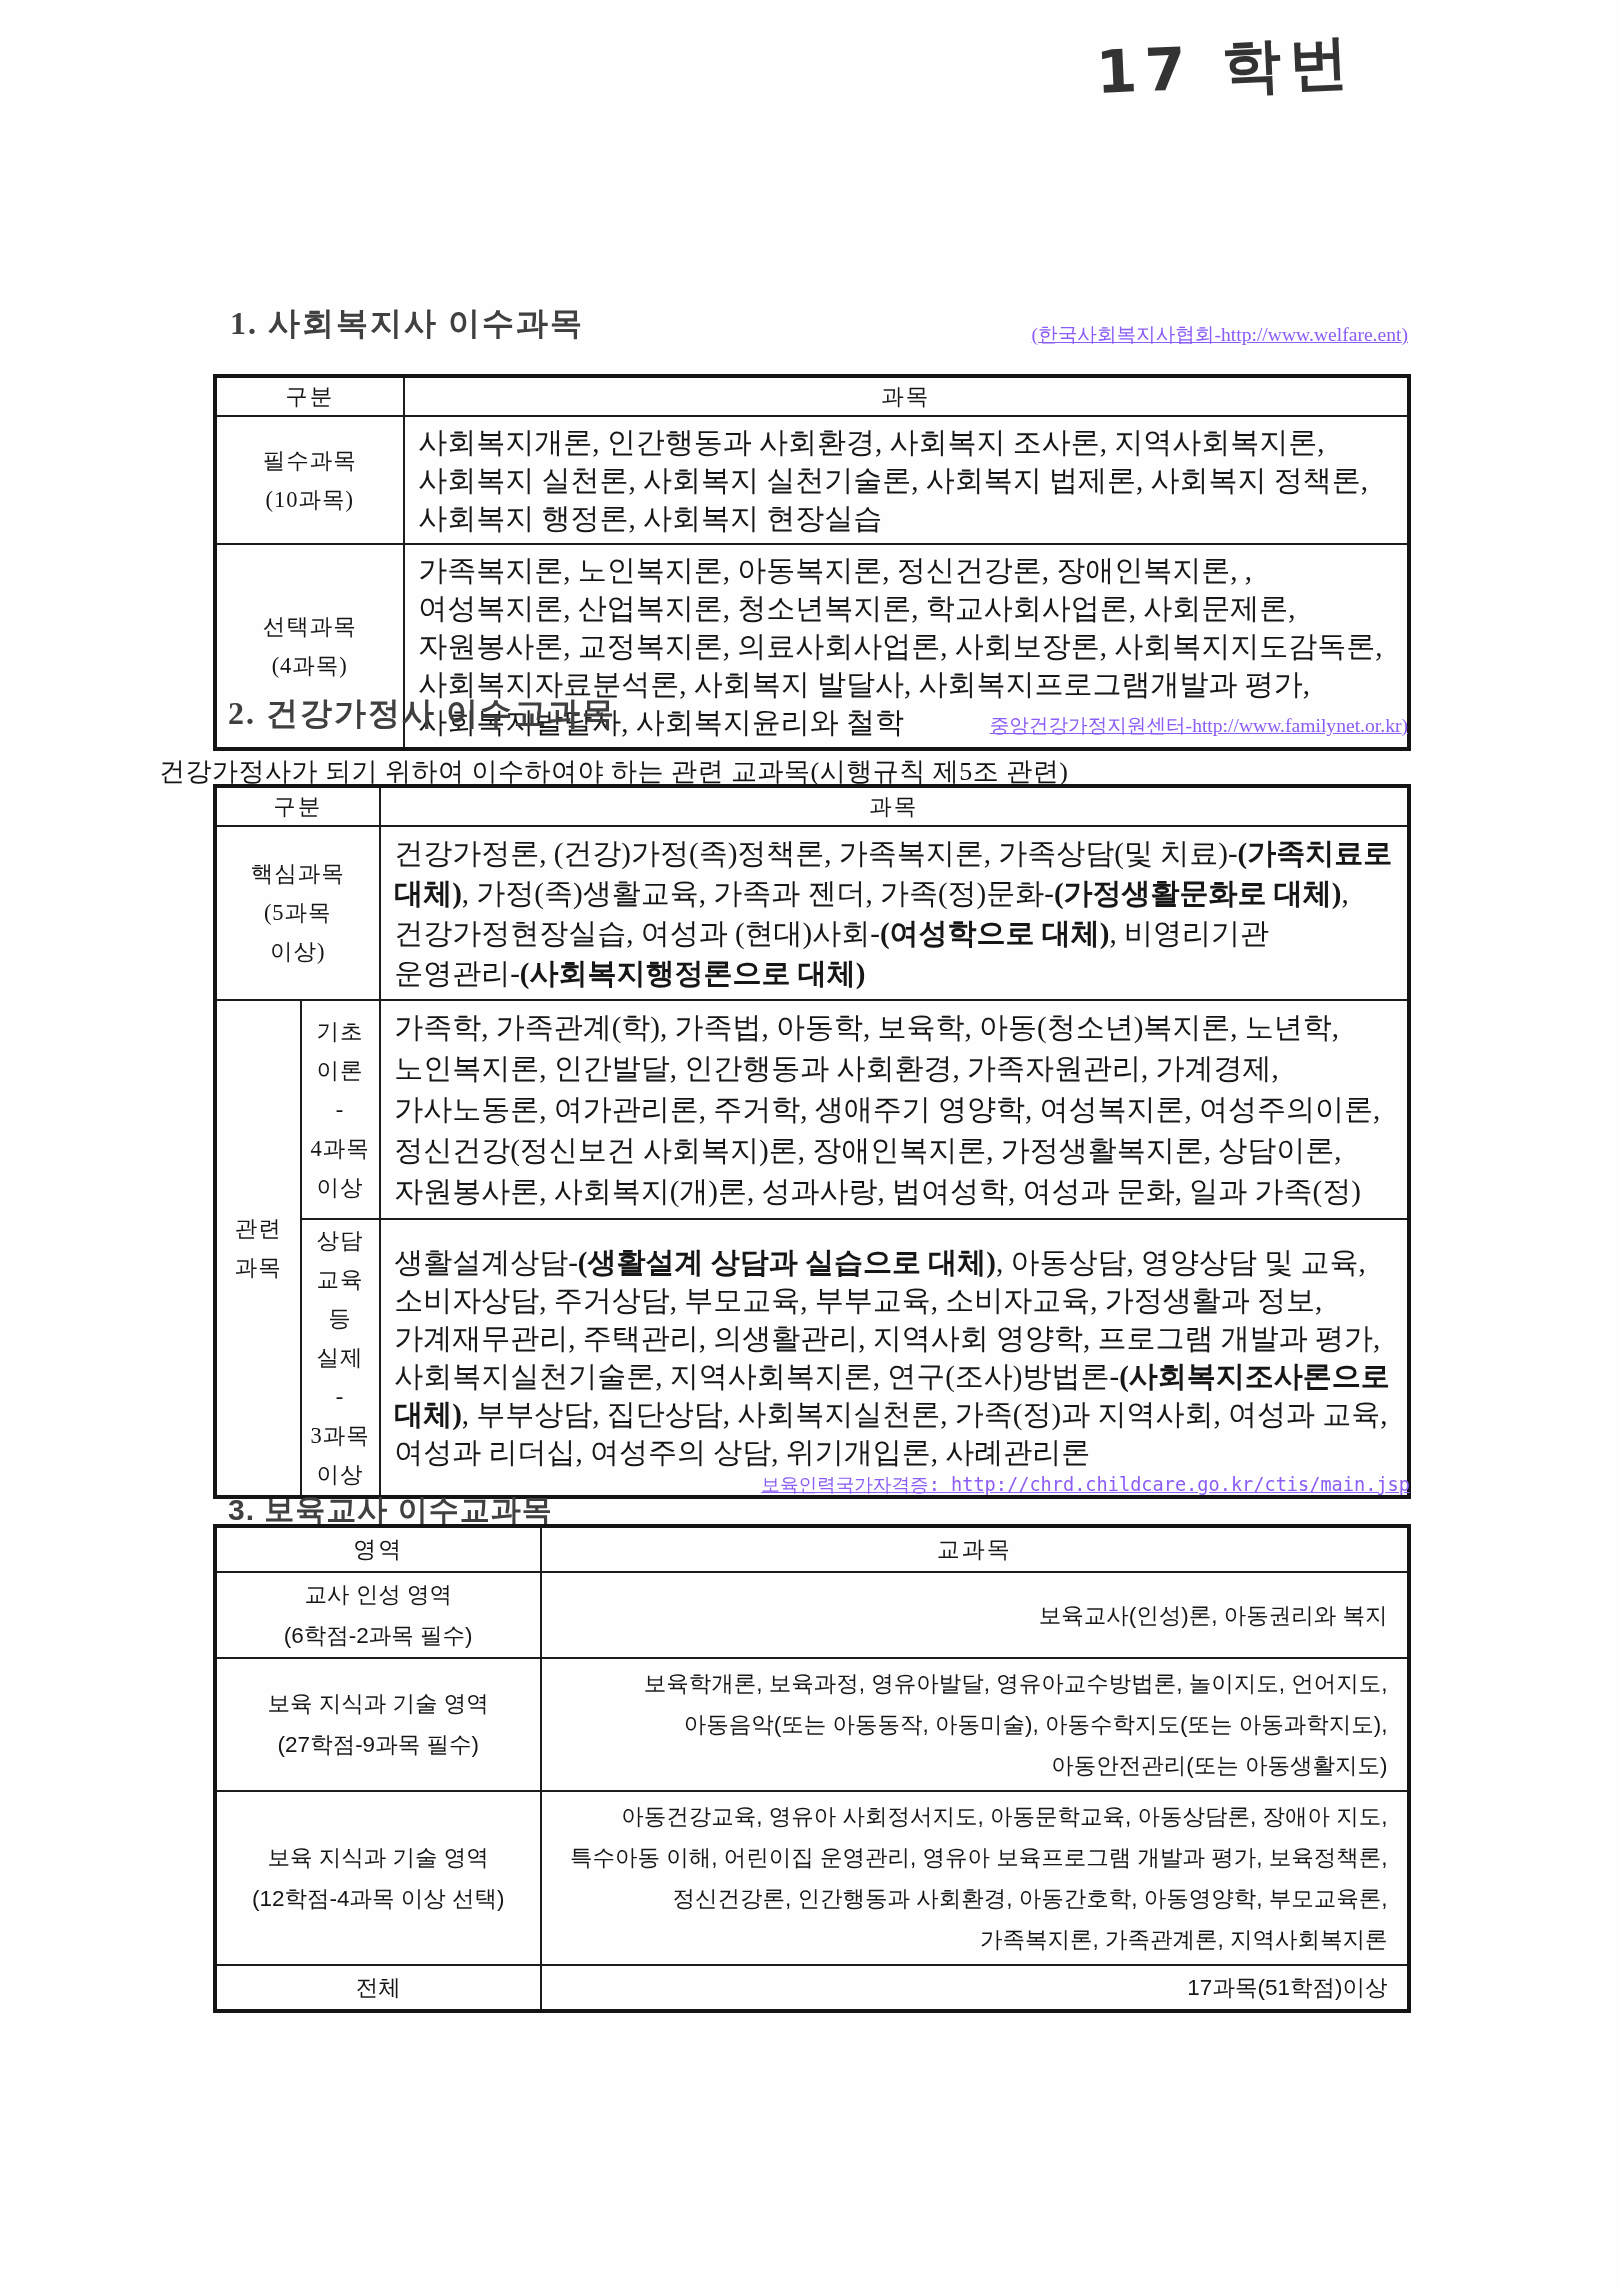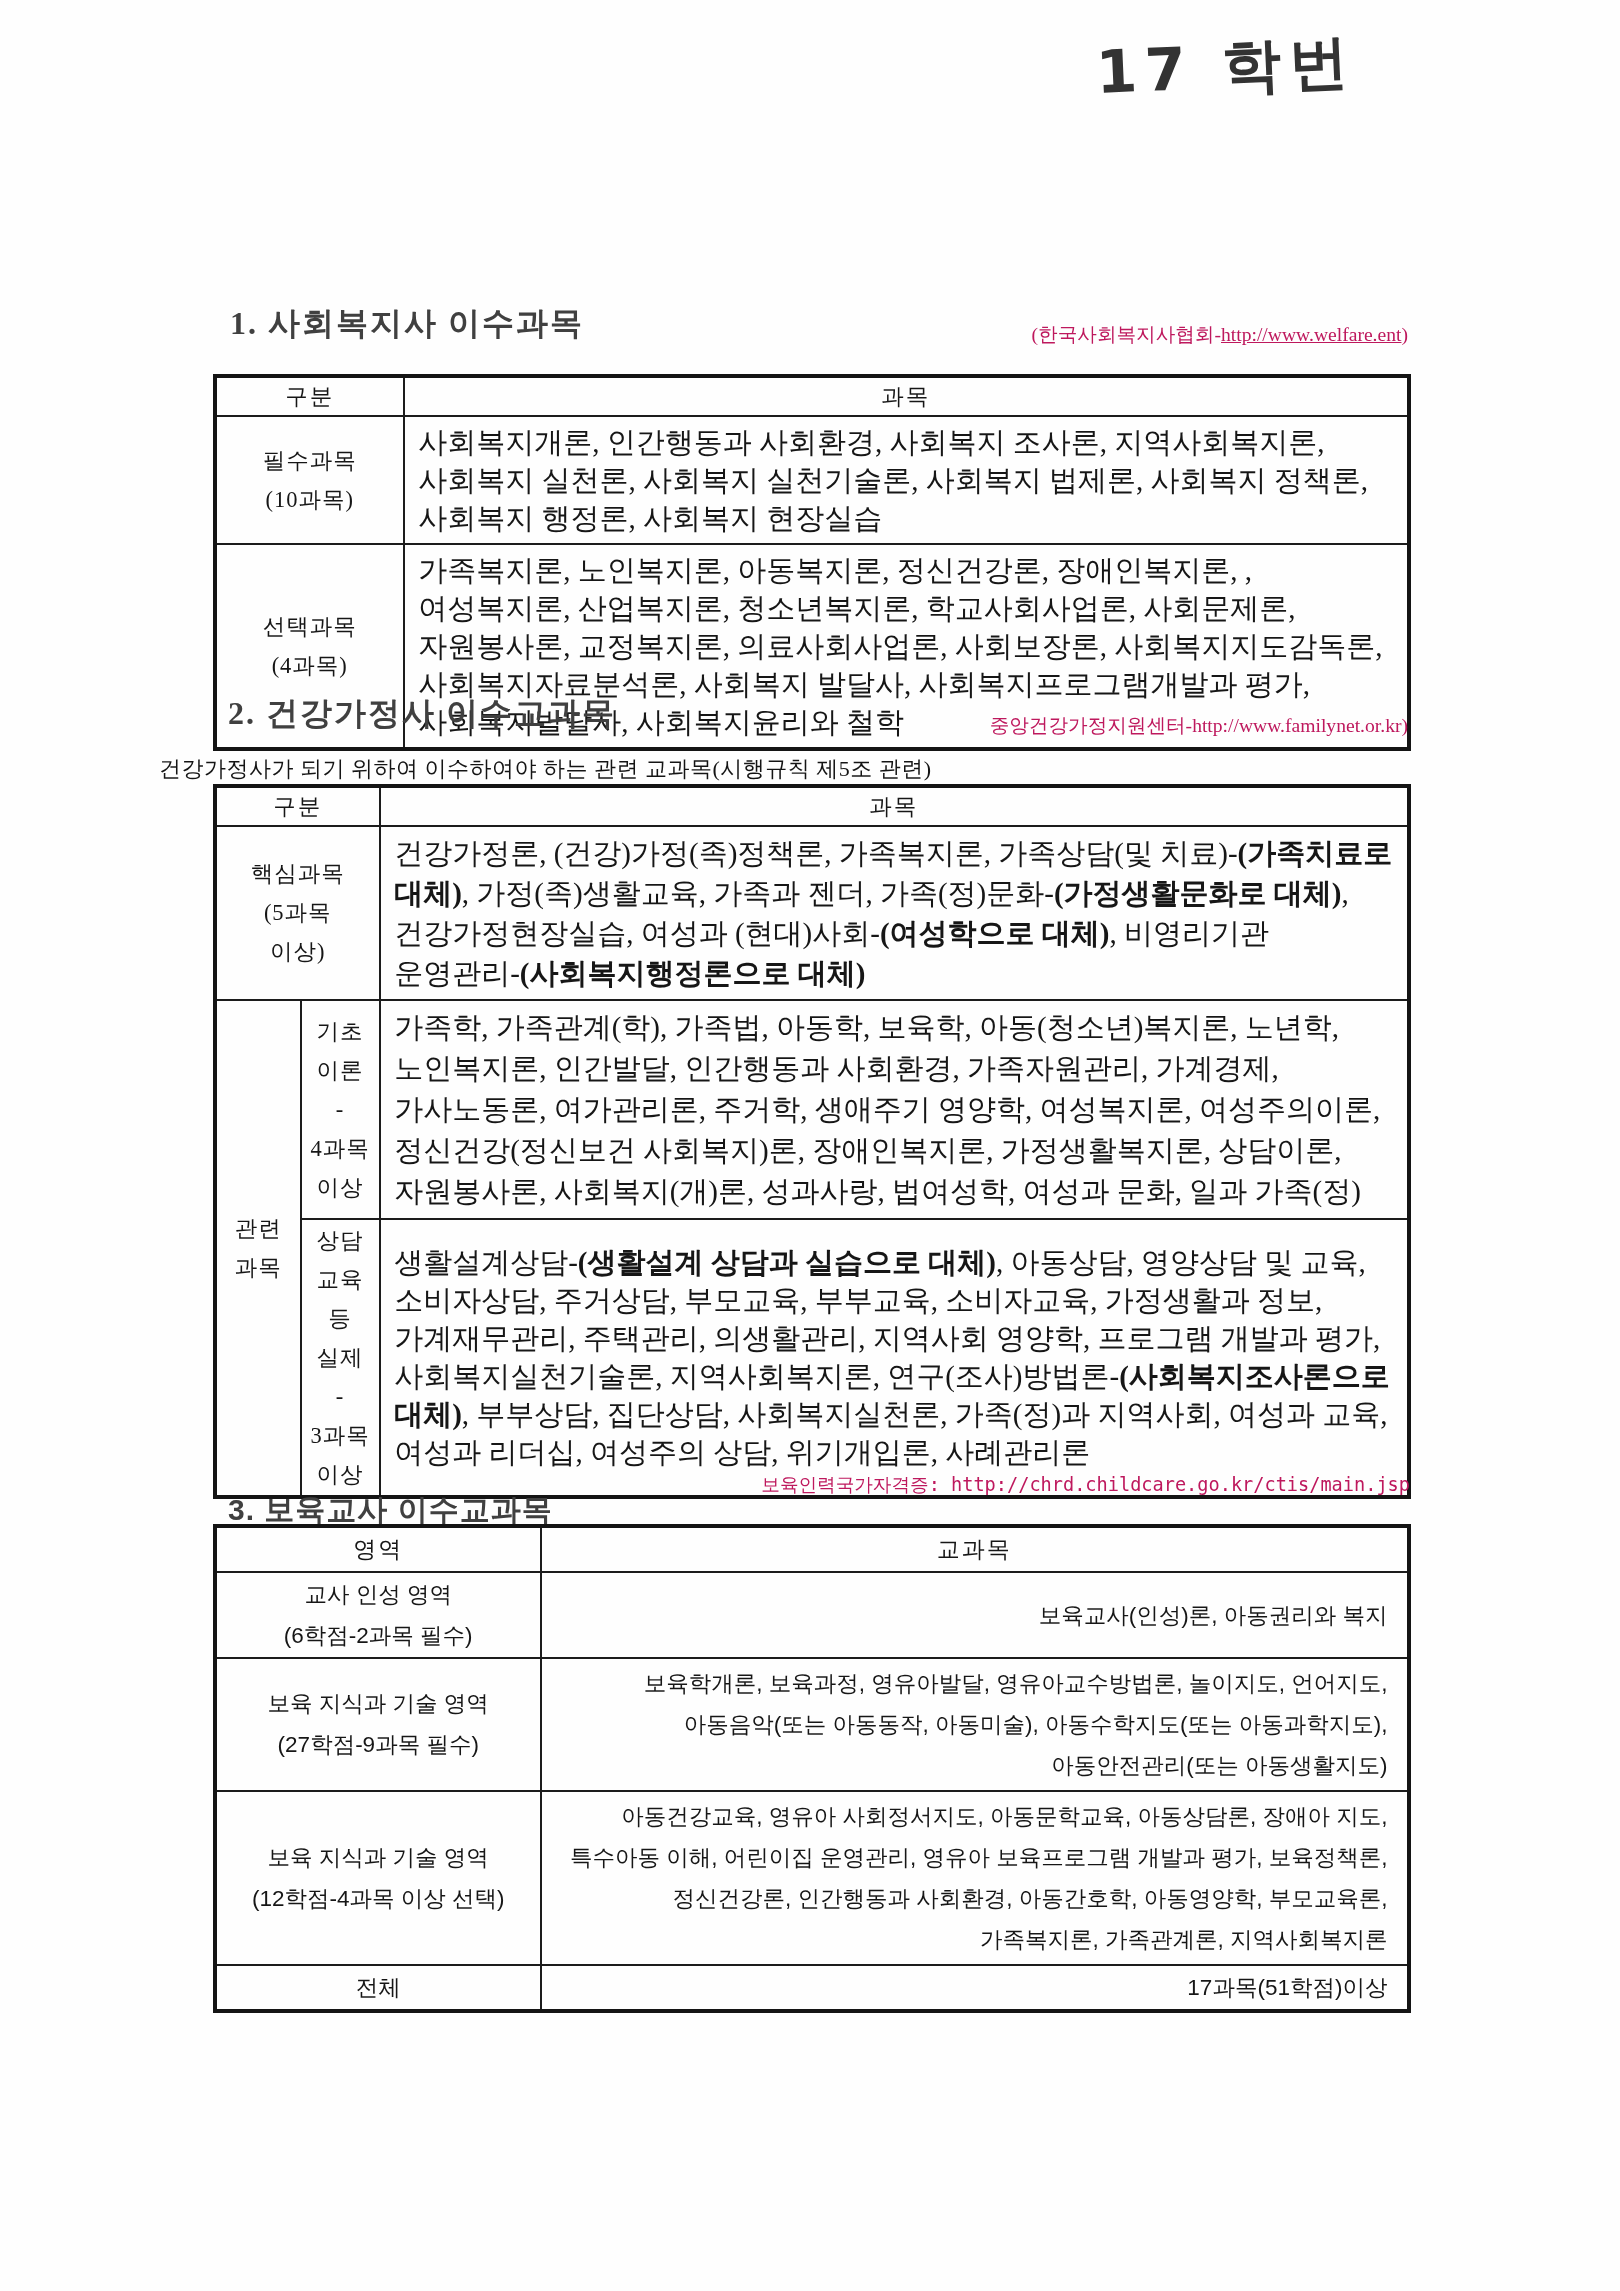--- a/index.html
+++ b/index.html
@@ -23,25 +23,25 @@
     letter-spacing:7.8px;white-space:nowrap;
   }
 
   
   .heading{
     font-weight:700;font-size:32px;letter-spacing:2px;color:#404040;
     white-space:nowrap;
   }
   .heading.sans{font-family:"Liberation Sans", sans-serif;font-size:30px;letter-spacing:1px;}
   .source{
-    font-size:19.6px;color:#be185d;white-space:nowrap;text-align:left;
+    font-size:19.6px;color:#8b5cf6;white-space:nowrap;text-align:left;text-decoration:underline;
   }
   .source.mono{font-family:"DejaVu Sans Mono", monospace;font-size:18.6px;}
   .u{text-decoration:underline;}
-  .subtitle{font-size:22px;letter-spacing:0.5px;white-space:nowrap;color:#141414;}
+  .subtitle{font-size:26px;letter-spacing:0.5px;white-space:nowrap;color:#141414;}
 
   
   table.tbl{
     border-collapse:collapse;
     table-layout:fixed;
     width:1196px;
     background:transparent;
   }
   table.tbl td{
     border:2px solid #1c1c1c;

